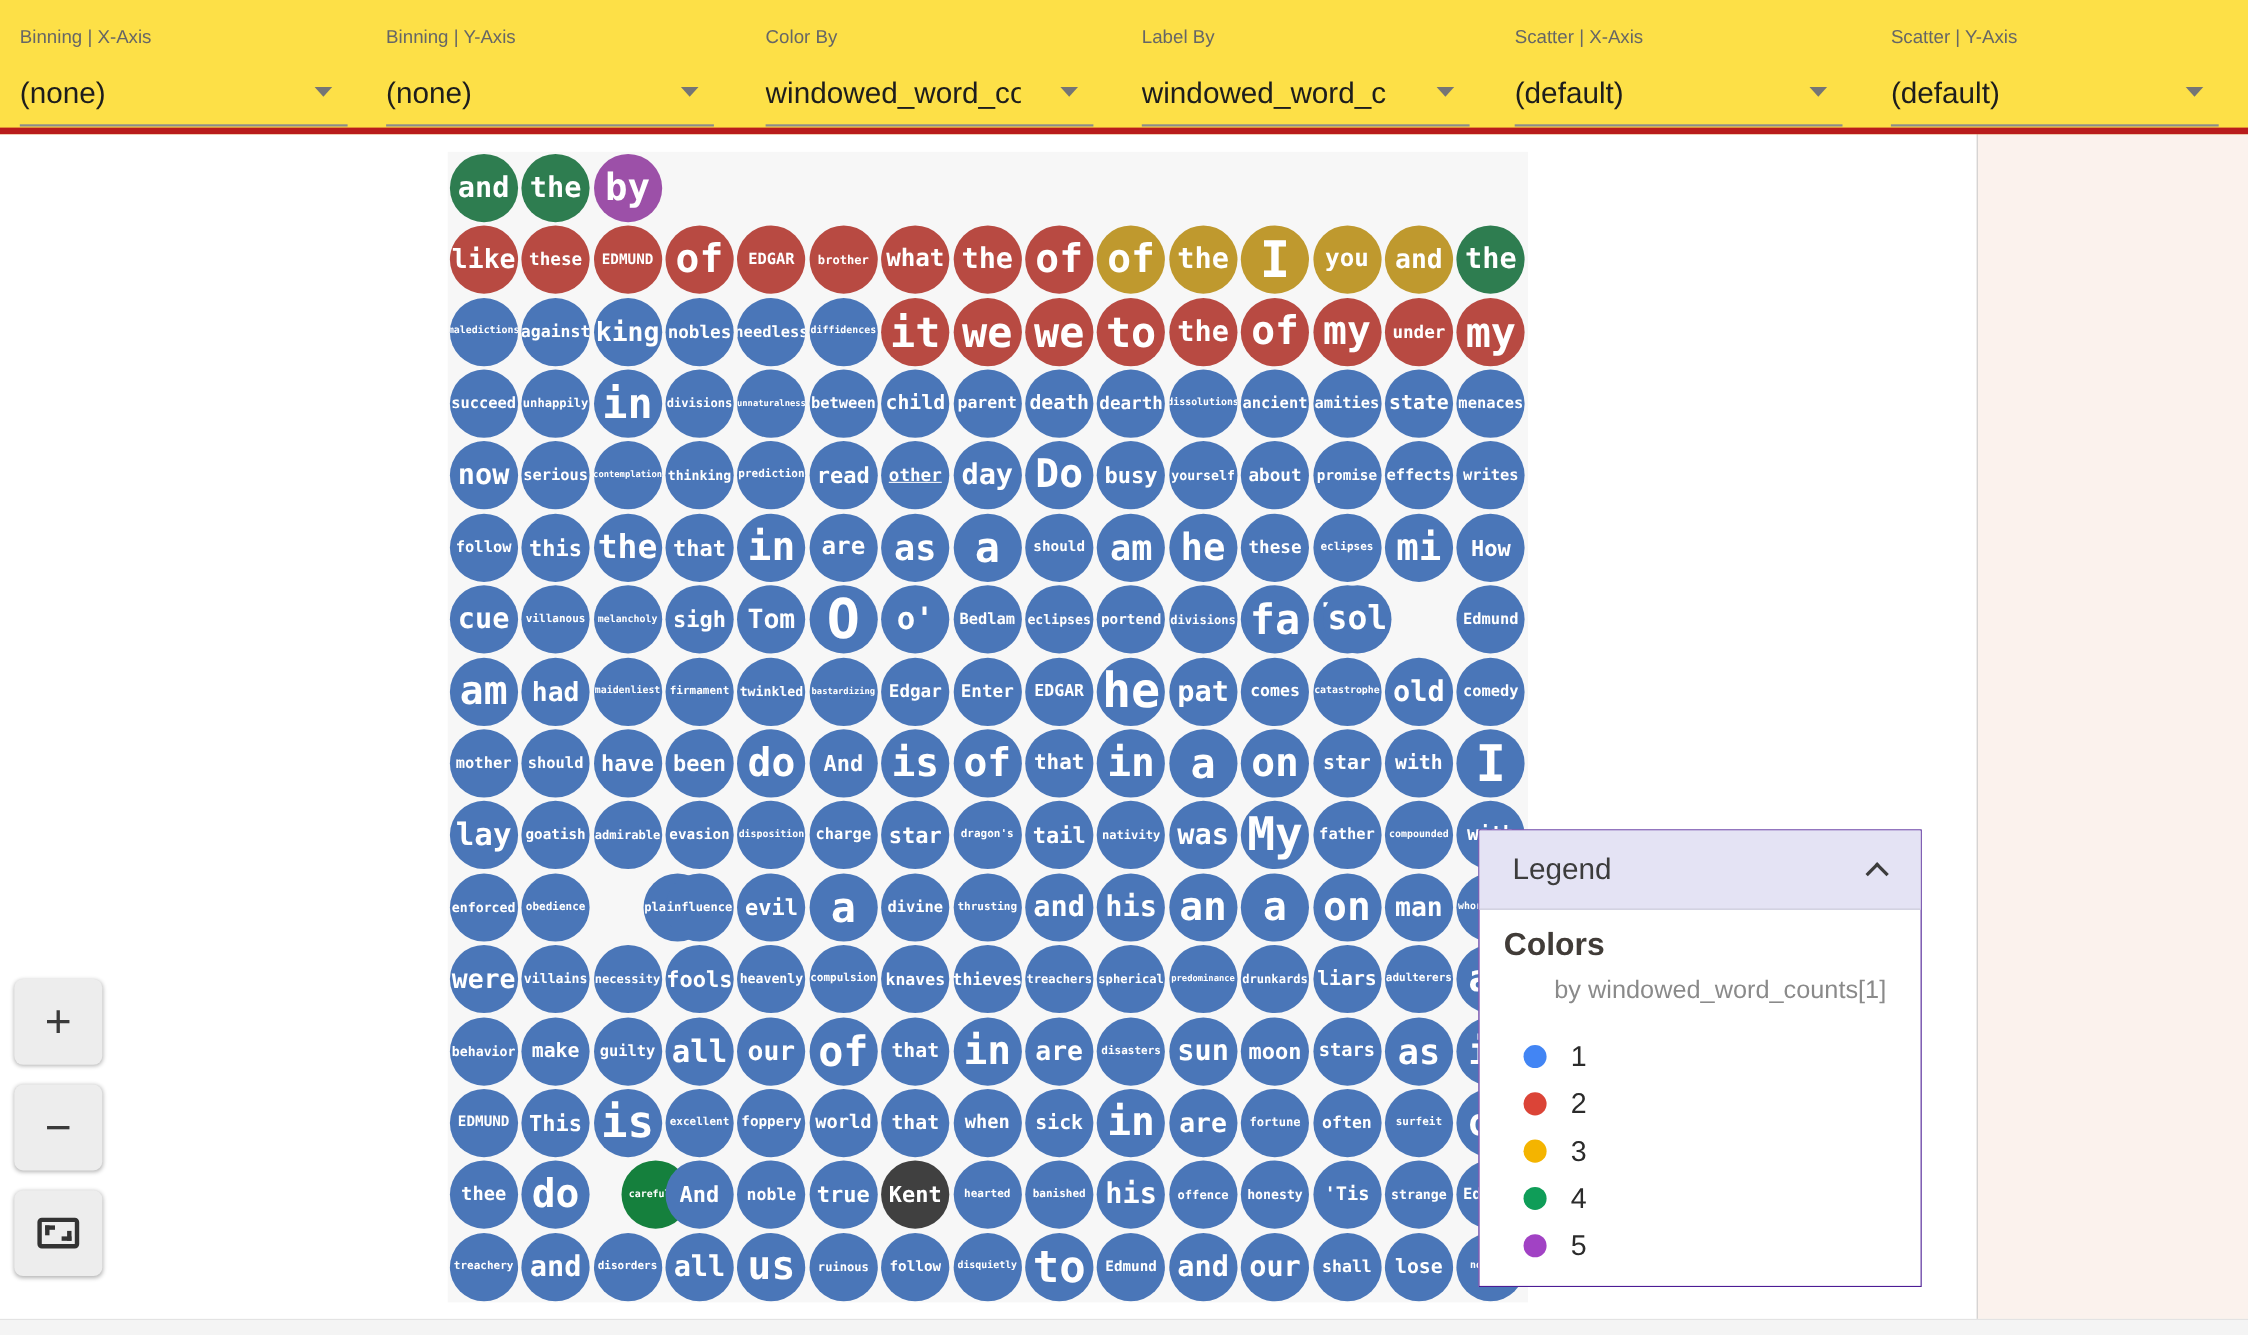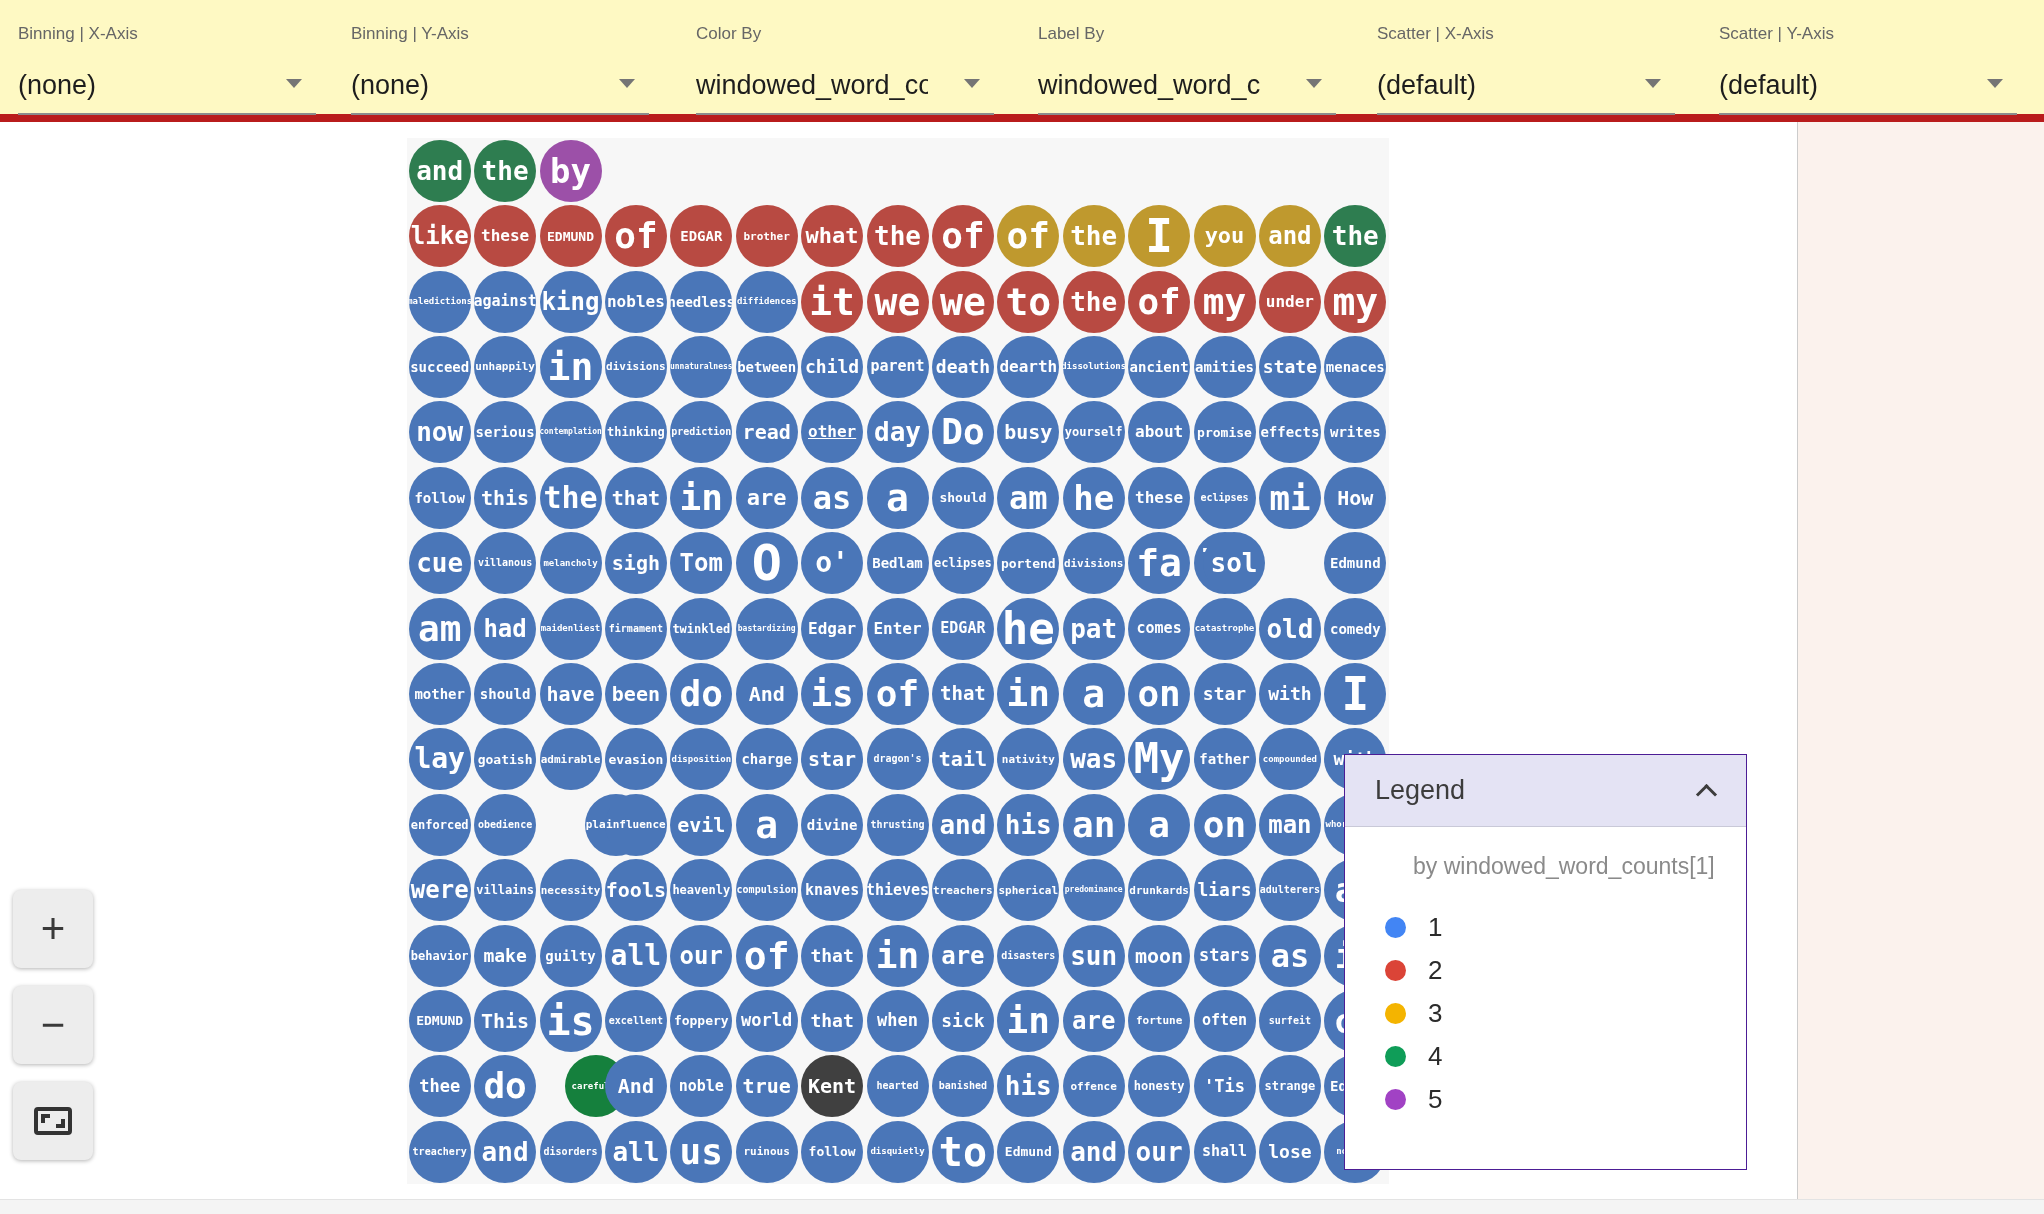--- a/index.html
+++ b/index.html
@@ -5,21 +5,21 @@
   * { margin:0; padding:0; box-sizing:border-box; }
   html,body { width:2044px; height:1214px; }
   body {
     position:relative; overflow:hidden; background:#ffffff;
     font-family:"Liberation Sans", sans-serif;
   }
 
   
   .topbar {
     position:absolute; left:0; top:0; width:2044px; height:122px;
-    background:#fef9c3; border-bottom:8px solid #b91c1c; z-index:6;
+    background:#fde047; border-bottom:6px solid #b91c1c; z-index:6;
   }
   .field { position:absolute; top:24px; width:298px; height:91px; cursor:pointer; }
   .f-label { font-size:17px; color:#666666; line-height:20px; }
   .f-value-row { position:absolute; left:0; right:0; bottom:0; height:62px;
     border-bottom:2px solid #8c8c8c; }
   .f-value {
     position:absolute; left:0; top:12px; width:232px; height:40px;
     font-size:27px; color:#1d1d1d; white-space:nowrap; overflow:hidden; line-height:40px;
   }
   .caret {
@@ -221,21 +221,21 @@
     <div class="circle" style="left: 604.9px; top: 532.1px; background: rgb(74, 118, 184); font-size: 20px;">sigh</div>
     <div class="circle" style="left: 670.3px; top: 532.1px; background: rgb(74, 118, 184); font-size: 24px;">Tom</div>
     <div class="circle" style="left: 735.7px; top: 532.1px; background: rgb(74, 118, 184); font-size: 50px;">O</div>
     <div class="circle" style="left: 801.1px; top: 532.1px; background: rgb(74, 118, 184); font-size: 28px;">o'</div>
     <div class="circle" style="left: 866.5px; top: 532.1px; background: rgb(74, 118, 184); font-size: 14px;">Bedlam</div>
     <div class="circle" style="left: 931.9px; top: 532.1px; background: rgb(74, 118, 184); font-size: 12px;">eclipses</div>
     <div class="circle" style="left: 997.3px; top: 532.1px; background: rgb(74, 118, 184); font-size: 13px;">portend</div>
     <div class="circle" style="left: 1062.7px; top: 532.1px; background: rgb(74, 118, 184); font-size: 11px;">divisions</div>
     <div class="circle" style="left: 1128.1px; top: 532.1px; background: rgb(74, 118, 184); font-size: 38px;">fa</div>
     <div class="circle" style="left: 1193.5px; top: 532.1px; background: rgb(74, 118, 184); font-size: 38px;">la</div>
-    <div class="circle" style="left: 1203px; top: 532.1px; background: rgb(74, 118, 184); font-size: 26px;">sol</div>
+    <div class="circle" style="left: 1203px; top: 532.1px; background: rgb(74, 118, 184); font-size: 30px;">sol</div>
     <div class="circle" style="left: 1324.3px; top: 532.1px; background: rgb(74, 118, 184); font-size: 14px;">Edmund</div>
     <div class="circle" style="left: 408.7px; top: 597.5px; background: rgb(74, 118, 184); font-size: 36px;">am</div>
     <div class="circle" style="left: 474.1px; top: 597.5px; background: rgb(74, 118, 184); font-size: 24px;">had</div>
     <div class="circle" style="left: 539.5px; top: 597.5px; background: rgb(74, 118, 184); font-size: 9px;">maidenliest</div>
     <div class="circle" style="left: 604.9px; top: 597.5px; background: rgb(74, 118, 184); font-size: 10px;">firmament</div>
     <div class="circle" style="left: 670.3px; top: 597.5px; background: rgb(74, 118, 184); font-size: 12px;">twinkled</div>
     <div class="circle" style="left: 735.7px; top: 597.5px; background: rgb(74, 118, 184); font-size: 8px;">bastardizing</div>
     <div class="circle" style="left: 801.1px; top: 597.5px; background: rgb(74, 118, 184); font-size: 16px;">Edgar</div>
     <div class="circle" style="left: 866.5px; top: 597.5px; background: rgb(74, 118, 184); font-size: 16px;">Enter</div>
     <div class="circle" style="left: 931.9px; top: 597.5px; background: rgb(74, 118, 184); font-size: 15px;">EDGAR</div>
@@ -379,20 +379,21 @@
       <span class="br"></span>
   </span>
 </button>
 
 <div class="legend">
   <div class="legend-header">
     <span class="legend-title">Legend</span>
     <span class="chevron-up"></span>
   </div>
   <div class="legend-body">
+    <div class="legend-section">Colors</div>
     <div class="legend-sub">by windowed_word_counts[1]</div>
     <div class="legend-items">
         <div class="legend-item">
     <span class="legend-dot" style="background: rgb(66, 133, 244);"></span>
     <span class="legend-item-label">1</span>
   </div>
         <div class="legend-item">
     <span class="legend-dot" style="background: rgb(219, 68, 55);"></span>
     <span class="legend-item-label">2</span>
   </div>

